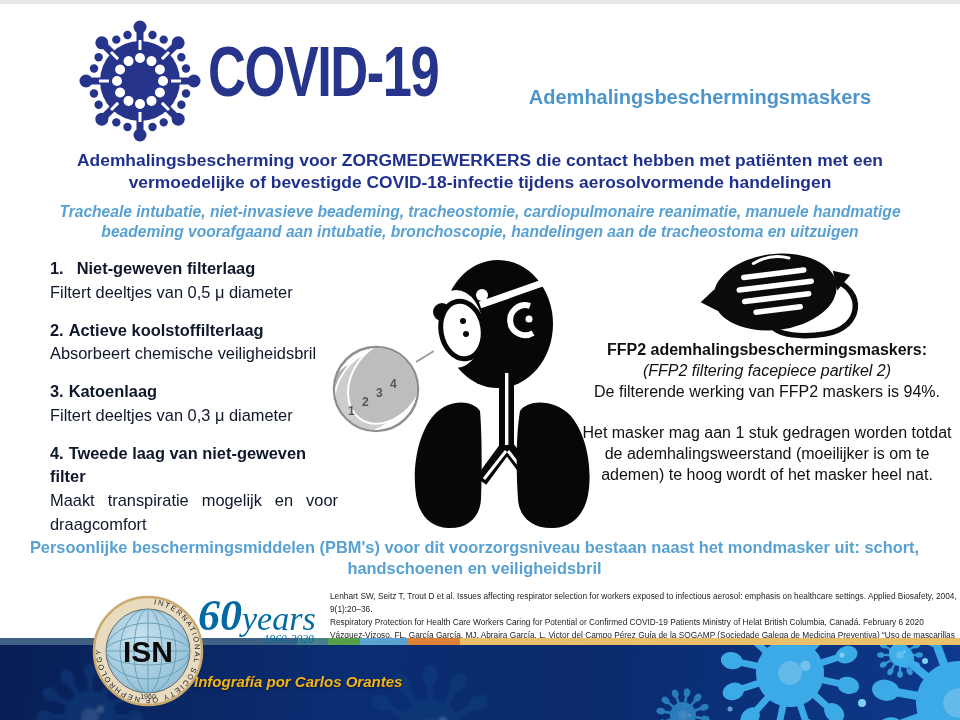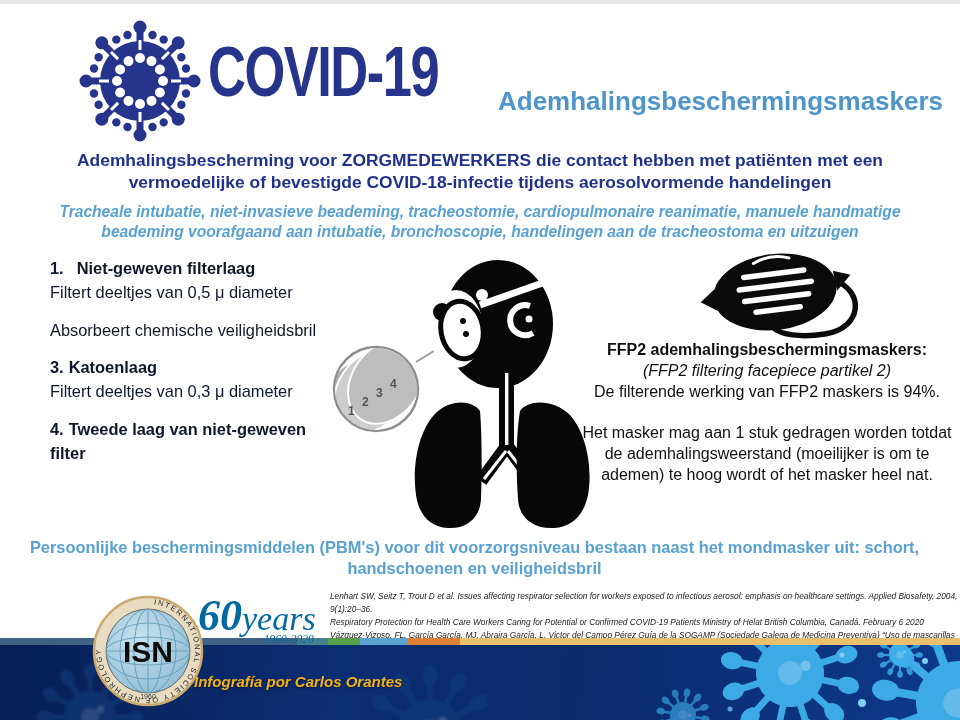--- a/index.html
+++ b/index.html
@@ -8,21 +8,21 @@
     font-family:"Liberation Sans", sans-serif; overflow:hidden; margin:4px auto;
   }
   .virus-logo { position:absolute; left:75px; top:15px; width:130px; height:125px; }
   .covid-logo-text {
     position:absolute; left:208px; top:28px; font-size:70px; font-weight:800;
     color:#27348B; letter-spacing:-2px; transform:scaleX(0.75); transform-origin:left top;
     white-space:nowrap;
   }
   .right-title {
     position:absolute; left:498px; top:82px; width:404px; text-align:center;
-    font-size:26px; font-weight:bold; color:#4E95CB;
+    font-size:20px; font-weight:bold; color:#4E95CB;
   }
   .main-heading {
     position:absolute; top:146px; left:25px; right:25px; text-align:center;
     font-size:17.4px; line-height:1.24; font-weight:bold; color:#1F318D;
   }
   .sub-heading {
     position:absolute; top:198px; left:38px; right:38px; text-align:center;
     font-size:15.6px; line-height:1.3; font-weight:bold; font-style:italic; color:#58A1D2;
   }
   .layer-list { position:absolute; left:50px; top:253px; width:288px; font-size:16.4px; color:#0f172a; }
@@ -39,21 +39,21 @@
   }
   .ffp2-title { font-weight:bold; }
   .ffp2-sub   { font-style:italic; }
   .ffp2-usage { margin-top:21px; }
   .ppe-note {
     position:absolute; top:533px; left:25px; right:36px; text-align:center;
     font-weight:bold; font-size:16.4px; line-height:1.3; color:#58A1D2;
   }
   .citations {
     position:absolute; left:330px; top:586px; width:628px;
-    font-size:8.3px; font-style:italic; line-height:1.55; color:#222;
+    font-size:8.3px; line-height:1.55; color:#222;
   }
   .citations p { margin:0; }
   .stripe { position:absolute; top:634px; left:0; width:960px; height:7px; display:flex; z-index:2; }
   .stripe div { height:7px; }
   .seg-slate  { width:297px; background:#3F6284; }
   .seg-teal   { width:31px;  background:#47808D; }
   .seg-green  { width:32px;  background:#57A14B; }
   .seg-blue   { width:47px;  background:#5BA4D2; }
   .seg-orange { width:53px;  background:#DD8137; }
   .seg-gold   { flex:1;      background:#E9C06B; }
@@ -135,28 +135,30 @@
   <div class="main-heading">Ademhalingsbescherming voor ZORGMEDEWERKERS die contact hebben met patiënten met een vermoedelijke of bevestigde COVID-18-infectie tijdens aerosolvormende handelingen</div>
 
   <div class="sub-heading">Tracheale intubatie, niet-invasieve beademing, tracheostomie, cardiopulmonaire reanimatie, manuele handmatige beademing voorafgaand aan intubatie, bronchoscopie, handelingen aan de tracheostoma en uitzuigen</div>
 
   <div class="layer-list">
     <div class="layer-item first">
       <div class="layer-head"><span class="layer-num">1.</span><span>Niet-geweven filterlaag</span></div>
       <div class="layer-desc">Filtert deeltjes van 0,5 μ diameter</div>
     </div>
     <div class="layer-item">
+      <div class="layer-head"><span class="layer-num">2.</span><span>Actieve koolstoffilterlaag</span></div>
       <div class="layer-desc">Absorbeert chemische veiligheidsbril</div>
     </div>
     <div class="layer-item">
       <div class="layer-head"><span class="layer-num">3.</span><span>Katoenlaag</span></div>
       <div class="layer-desc">Filtert deeltjes van 0,3 μ diameter</div>
     </div>
     <div class="layer-item">
       <div class="layer-head"><span class="layer-num">4.</span><span>Tweede laag van niet-geweven filter</span></div>
+      <div class="layer-desc justify">Maakt transpiratie mogelijk en voor draagcomfort</div>
     </div>
   </div>
 
   <svg class="person-svg" viewBox="0 0 290 290">
     <defs>
         <clipPath id="magClip">
           <circle cx="46" cy="140" r="41"></circle>
         </clipPath>
       </defs>
 

